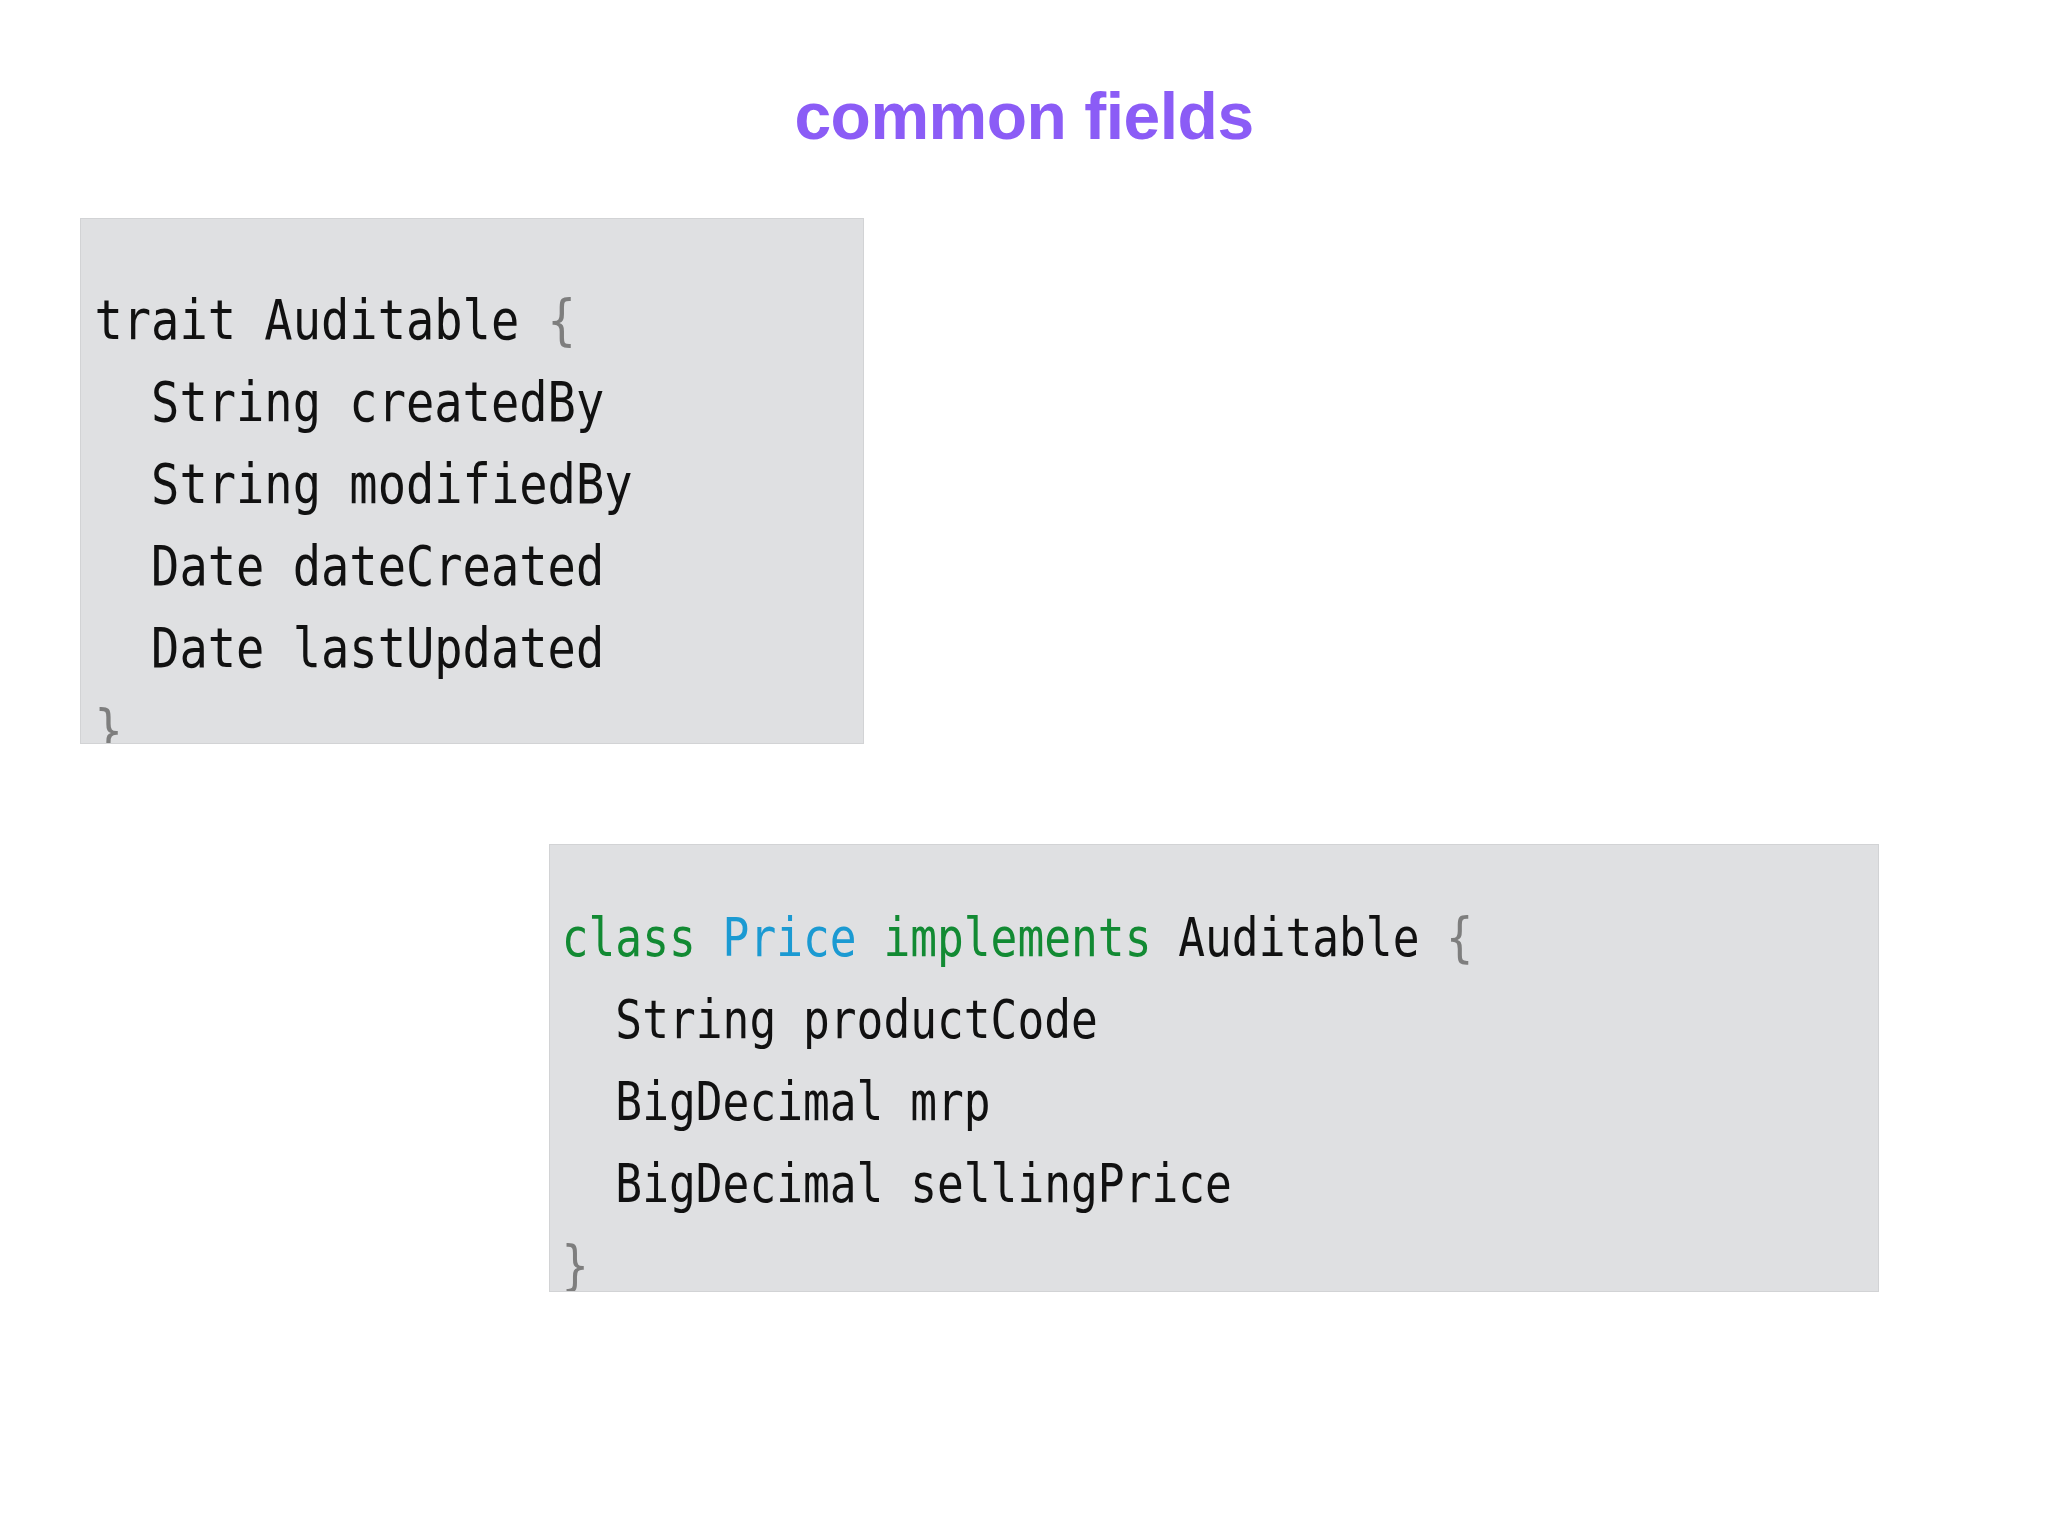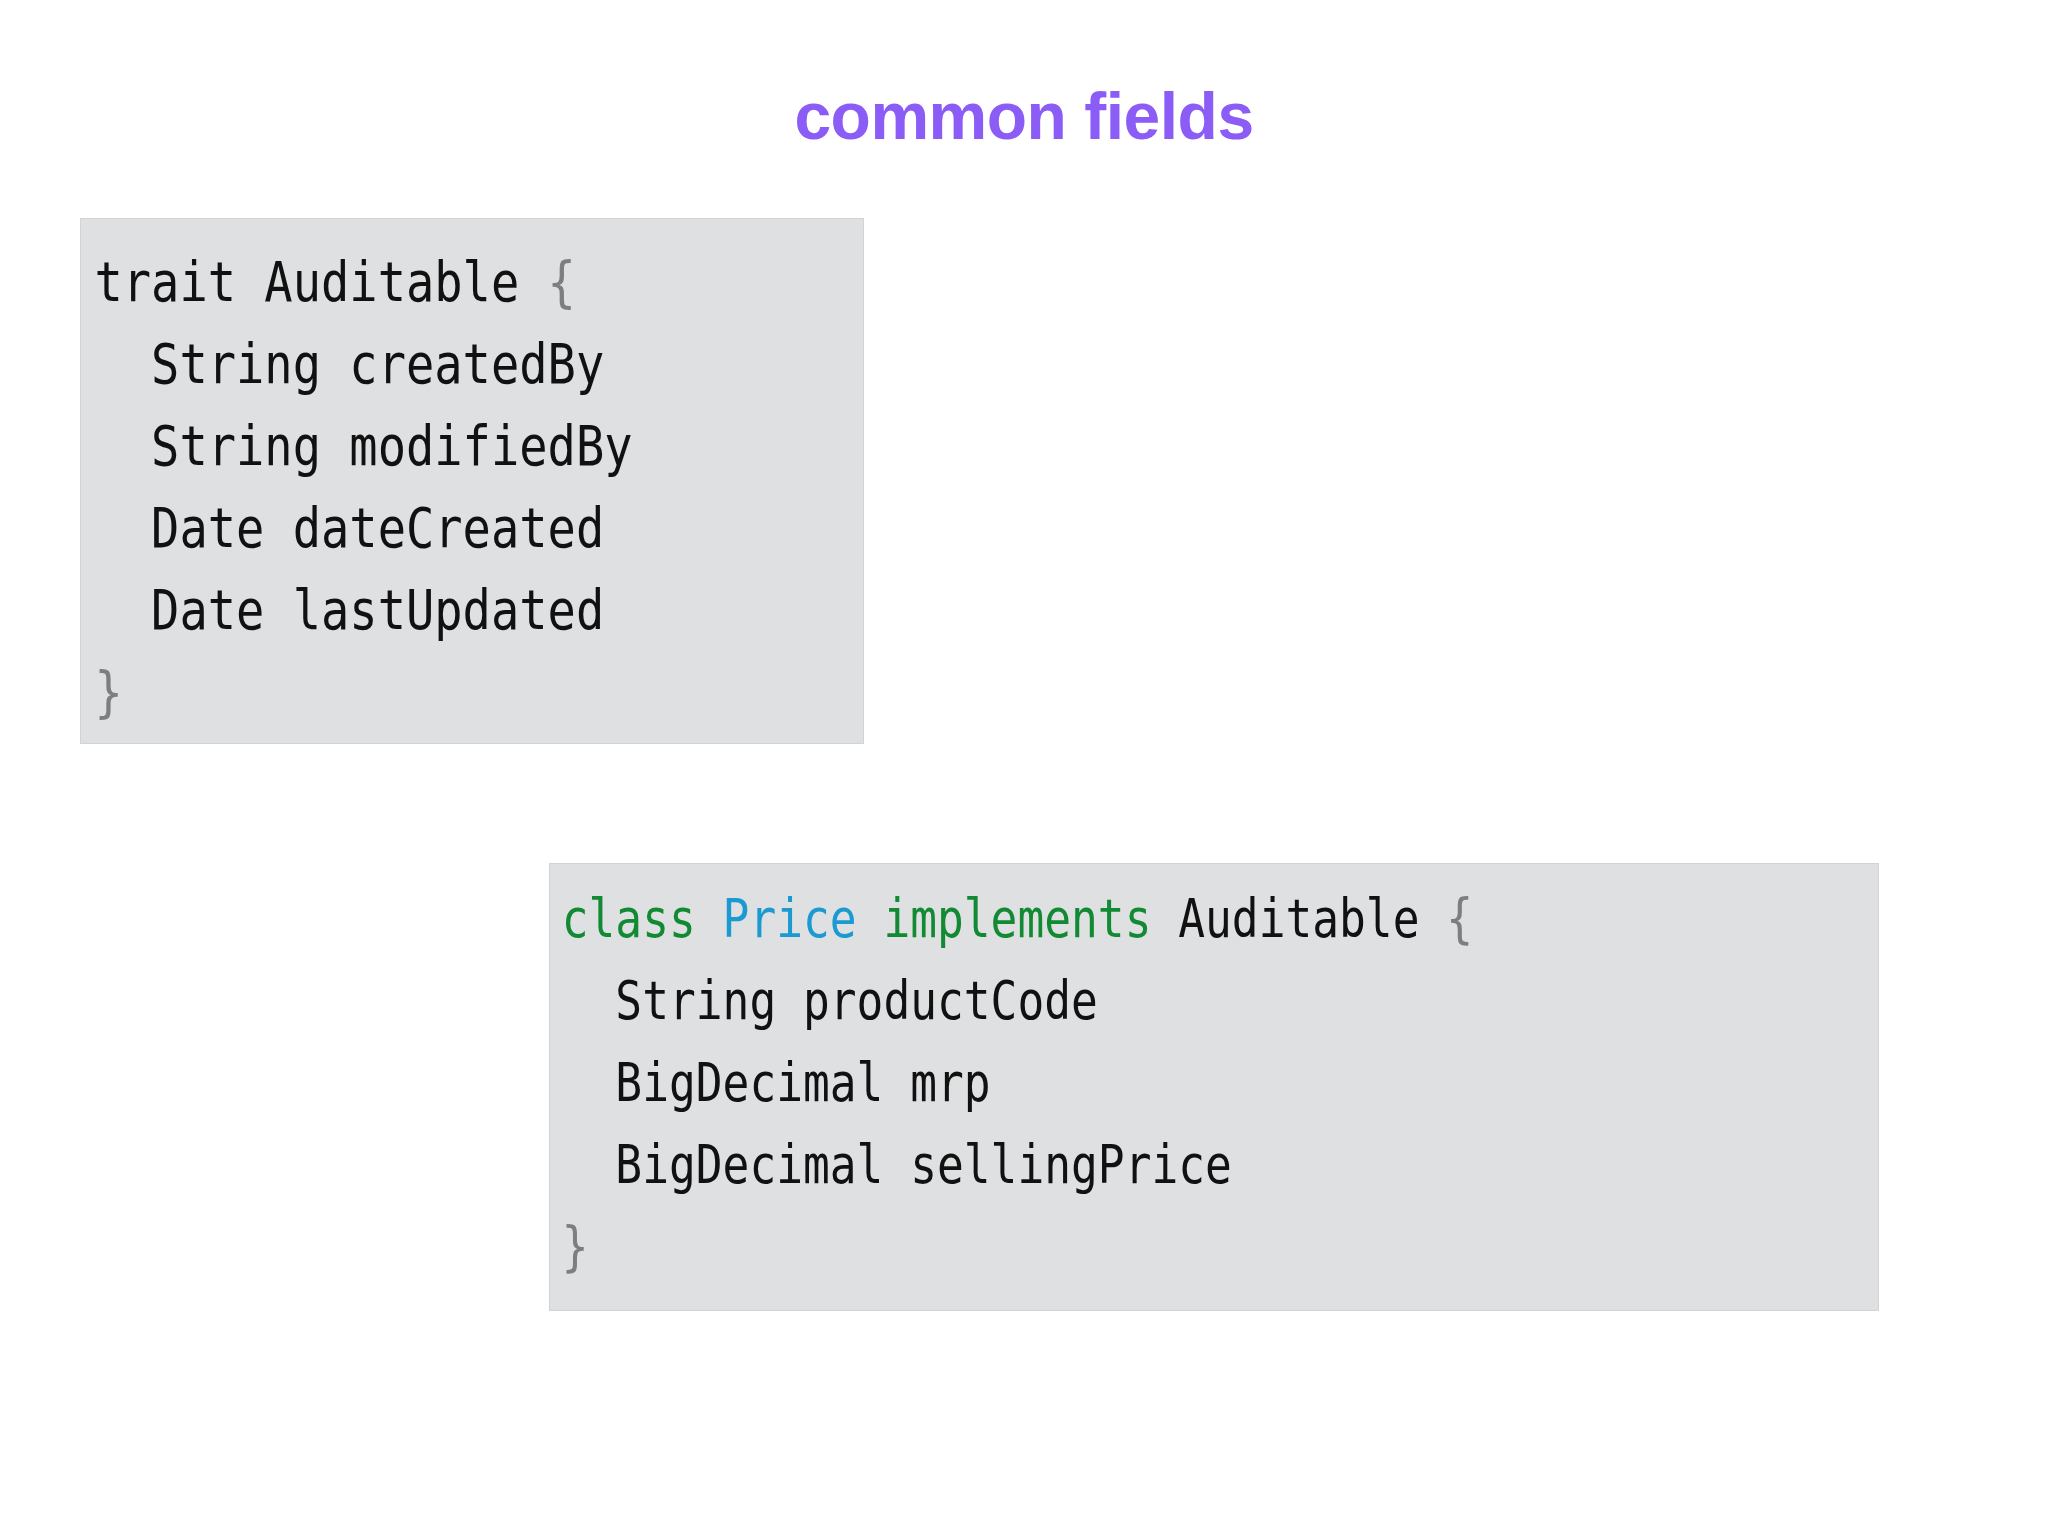--- a/index.html
+++ b/index.html
@@ -110,40 +110,40 @@
     line-height: 82px;
     padding-left: 16px;
   }
   #panel-auditable .lines-wrap {
     padding-top: 22px;
   }
 
   
   #card-price {
     left: 527px;
-    top: 843px;
+    top: 824px;
     width: 1368px;
     height: 490px;
   }
   #panel-price {
     left: 22px;
     top: 20px;
     right: 16px;
     bottom: 22px;
   }
   #panel-price .code-line {
     font-size: 53px;
     line-height: 82px;
     padding-left: 14px;
   }
   #panel-price .lines-wrap {
     padding-top: 14px;
   }
 
-  .lines-wrap { position: relative; }
+  .lines-wrap { position: relative; margin-top: 38px; }
 </style>
 </head>
 <body>
 
 <div id="slide">
 
   <div class="slide-title">common fields</div>
 
   <div class="code-card" id="card-auditable">
     <div class="code-panel" id="panel-auditable">

